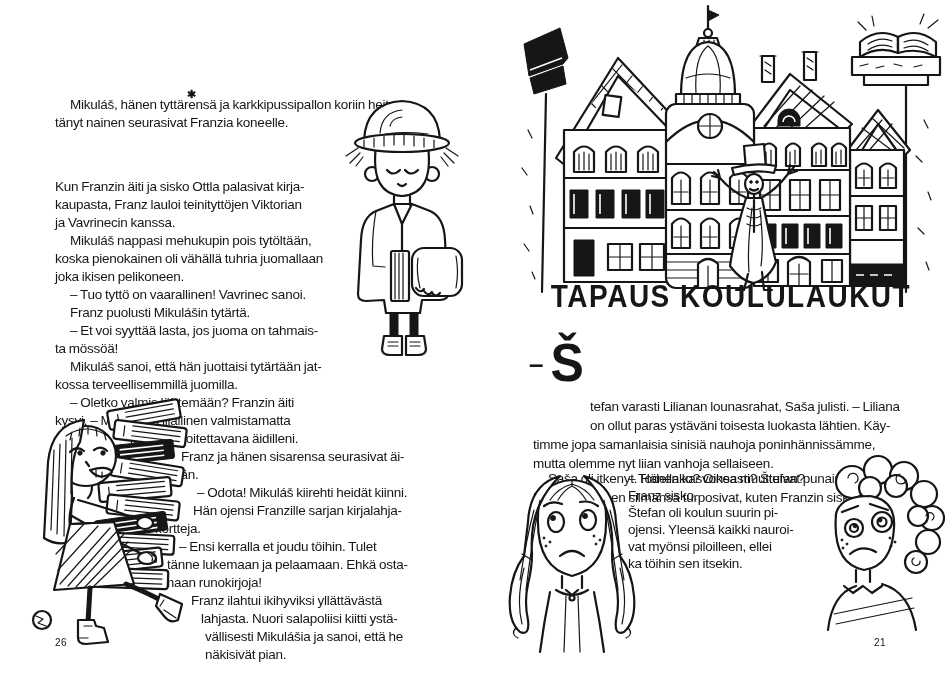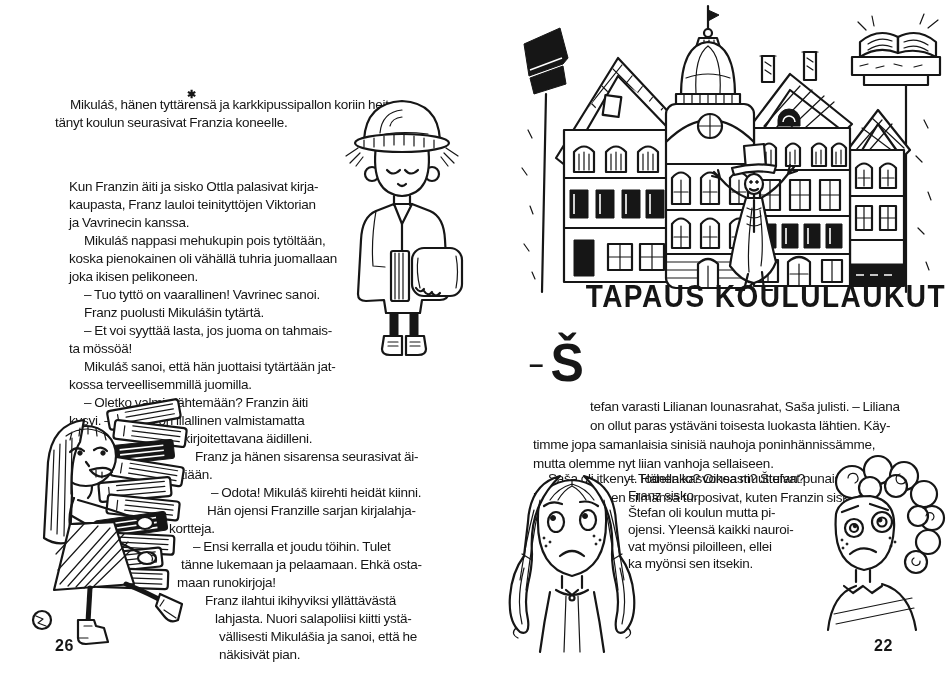--- a/index.html
+++ b/index.html
@@ -8,47 +8,47 @@
           color:#161616;font-family:"Liberation Sans",sans-serif;overflow:hidden}
   .txt{position:absolute;font-size:13.5px;line-height:18px;letter-spacing:-0.25px;
        word-spacing:-0.5px;white-space:pre;color:#161616}
   .txt .line{height:18px}
   .lh19 .line{height:19px}
   .lh17{line-height:17px}
   .lh17 .line{height:17px}
   .centerblock{text-align:left;white-space:normal}
   .centerblock .line{white-space:pre}
   .divider{position:absolute;font-size:11px;font-weight:700}
-  .title-wrap{position:absolute;left:516px;top:279px;width:430px;text-align:right}
+  .title-wrap{position:absolute;left:516px;top:279px;width:430px;text-align:center}
   .title{display:inline-block;font-weight:700;font-size:28px;letter-spacing:1.5px;
          transform:scaleY(1.12);transform-origin:center top;white-space:pre}
-  .pagenum{position:absolute;font-weight:700;font-size:16px;letter-spacing:0.5px}
+  .pagenum{position:absolute;font-weight:400;font-size:10px;letter-spacing:0.5px}
   .dropcap-wrap{position:absolute;left:529px;top:338px;display:flex;align-items:flex-start}
   .dc-dash{font-size:26px;font-weight:700;line-height:26px;margin-top:13px;margin-right:7px}
   .dc-letter{font-size:50px;line-height:46px;font-weight:700;transform:scaleY(1.08);transform-origin:top}
   svg.illu{position:absolute;overflow:visible}
   .s{stroke:#161616;fill:none;stroke-width:2.2;stroke-linecap:round;stroke-linejoin:round}
   .sw{fill:#ffffff}
   .sf{fill:#161616;stroke:#161616;stroke-linejoin:round}
   .h{stroke-width:1.2}
   .w{stroke:#ffffff;fill:none;stroke-width:1.6}
   .thick{stroke-width:5}
 </style>
 </head>
 <body>
 
 <div class="spread">
 
   <div class="txt" style="left:55px;top:42px;width:350px">
     
-  <div class="line" style="margin-left: 15px;">Mikuláš, hänen tyttärensä ja karkkipussipallon koriin heit-</div><div class="line" style="margin-left: 0px;">tänyt koulun seurasivat Franzia koneelle.</div></div>
+  <div class="line" style="margin-left: 15px;">Mikuláš, hänen tyttärensä ja karkkipussipallon koriin heit-</div><div class="line" style="margin-left: 0px;">tänyt nainen seurasivat Franzia koneelle.</div></div>
 
   <div class="divider" style="left:187px;top:88px">✱</div>
 
-  <div class="txt" style="left:69px;top:124px;width:360px">
+  <div class="txt" style="left:55px;top:124px;width:360px">
     
   <div class="line" style="margin-left: 0px;">Kun Franzin äiti ja sisko Ottla palasivat kirja-</div><div class="line" style="margin-left: 0px;">kaupasta, Franz lauloi teinityttöjen Viktorian</div><div class="line" style="margin-left: 0px;">ja Vavrinecin kanssa.</div><div class="line" style="margin-left: 15px;">Mikuláš nappasi mehukupin pois tytöltään,</div><div class="line" style="margin-left: 0px;">koska pienokainen oli vähällä tuhria juomallaan</div><div class="line" style="margin-left: 0px;">joka ikisen pelikoneen.</div><div class="line" style="margin-left: 15px;">– Tuo tyttö on vaarallinen! Vavrinec sanoi.</div><div class="line" style="margin-left: 15px;">Franz puolusti Mikulášin tytärtä.</div><div class="line" style="margin-left: 15px;">– Et voi syyttää lasta, jos juoma on tahmais-</div><div class="line" style="margin-left: 0px;">ta mössöä!</div><div class="line" style="margin-left: 15px;">Mikuláš sanoi, että hän juottaisi tytärtään jat-</div><div class="line" style="margin-left: 0px;">kossa terveellisemmillä juomilla.</div><div class="line" style="margin-left: 15px;">– Oletko valmis lähtemään? Franzin äiti</div><div class="line" style="margin-left: 0px;">kysyi. – Minulla on illallinen valmistamatta</div><div class="line" style="margin-left: 75px;">ja kirje kirjoitettavana äidilleni.</div><div class="line" style="margin-left: 126px;">Franz ja hänen sisarensa seurasivat äi-</div><div class="line" style="margin-left: 112px;">tiään.</div><div class="line" style="margin-left: 142px;">– Odota! Mikuláš kiirehti heidät kiinni.</div><div class="line" style="margin-left: 138px;">Hän ojensi Franzille sarjan kirjalahja-</div><div class="line" style="margin-left: 100px;">kortteja.</div><div class="line" style="margin-left: 124px;">– Ensi kerralla et joudu töihin. Tulet</div><div class="line" style="margin-left: 112px;">tänne lukemaan ja pelaamaan. Ehkä osta-</div><div class="line" style="margin-left: 108px;">maan runokirjoja!</div><div class="line" style="margin-left: 136px;">Franz ilahtui ikihyviksi yllättävästä</div><div class="line" style="margin-left: 146px;">lahjasta. Nuori salapoliisi kiitti ystä-</div><div class="line" style="margin-left: 150px;">vällisesti Mikulášia ja sanoi, että he</div><div class="line" style="margin-left: 150px;">näkisivät pian.</div></div>
 
   <div class="pagenum" style="left:55px;top:637px">26</div>
 
   <svg class="illu" style="left:332px;top:88px" width="140" height="264" viewBox="0 0 140 264">
     <path class="s sw" d="M62,116 L44,123 Q30,129 29,152 L26,206 Q26,213 34,213 L52,212 L54,225 L88,225 L90,212 L108,212 Q116,212 116,205 L113,152 Q112,129 98,123 L80,116 Z"></path>
     <path class="s" d="M62,116 L70,136 L80,116"></path>
     <path class="s" d="M70,136 V212"></path>
     <path class="s h" d="M44,123 Q39,152 41,178 M41,178 l12,1"></path>
@@ -309,27 +309,27 @@
   <div class="line" style="margin-left: 57px;">tefan varasti Lilianan lounasrahat, Saša julisti. – Liliana</div><div class="line" style="margin-left: 57px;">on ollut paras ystäväni toisesta luokasta lähtien. Käy-</div><div class="line" style="margin-left: 0px;">timme jopa samanlaisia sinisiä nauhoja poninhännissämme,</div><div class="line" style="margin-left: 0px;">mutta olemme nyt liian vanhoja sellaiseen.</div></div>
 
   <div class="txt lh19" style="left:533px;top:416px;width:385px">
     
   <div class="line" style="margin-left: 15px;">Saša oli itkenyt. Hänen kasvonsa muuttuivat punaisiksi, kun</div><div class="line" style="margin-left: 0px;">hän itki ja hänen silmänsä turposivat, kuten Franzin siskolla</div><div class="line" style="margin-left: 0px;">Ottlalla.</div></div>
 
   <div class="txt lh17 centerblock" style="left:628px;top:470px;width:218px">
 
   <div class="line">– Todellako? Oikeasti? Štefan?</div>
       <div class="line">Franz sisko.</div>
-      <div class="line">Štefan oli koulun mutta pi-</div>
+      <div class="line">Štefan oli koulun suurin pi-</div>
       <div class="line">ojensi. Yleensä kaikki nauroi-</div>
       <div class="line">vat myönsi piloilleen, ellei</div>
-      <div class="line">ka myönsi sen itsekin.</div>
+      <div class="line">ka töihin sen itsekin.</div>
     </div>
 
-  <div class="pagenum" style="left:874px;top:637px">22</div>
+  <div class="pagenum" style="left:874px;top:637px">21</div>
 
   <svg class="illu" style="left:496px;top:460px" width="160" height="192" viewBox="0 0 160 192">
     <path class="s sw" d="M42,56 Q40,108 76,116 Q112,108 110,56 Q110,22 76,20 Q42,22 42,56 Z"></path>
     <path class="s sw" d="M64,16 Q34,24 32,62 L28,96 Q16,112 14,136 Q12,162 24,172 Q34,176 32,160 Q28,142 32,124 Q36,108 36,94 Q34,64 44,44 Q50,30 64,16 Z"></path>
     <path class="s h" d="M38,50 Q30,80 24,120 M44,40 Q36,80 30,130 M28,108 Q20,140 26,164"></path>
     <path class="s sw" d="M88,16 Q118,24 120,62 L124,96 Q136,112 138,136 Q140,162 128,172 Q118,176 120,160 Q124,142 120,124 Q116,108 116,94 Q118,64 108,44 Q102,30 88,16 Z"></path>
     <path class="s h" d="M114,50 Q122,80 128,120 M108,40 Q116,80 122,130 M124,108 Q132,140 126,164"></path>
     <path class="s h" d="M20,168 q-6,6 2,10 M132,168 q6,6 -2,10 M26,94 l10,6 M126,94 l-10,6"></path>
     <path class="s h" d="M76,20 v6 M76,24 Q62,28 54,40 M76,24 Q90,28 98,40 M76,26 Q68,30 62,40 M76,26 Q84,30 90,40"></path>
     <ellipse class="s sw" cx="60" cy="62" rx="8" ry="10"></ellipse>

